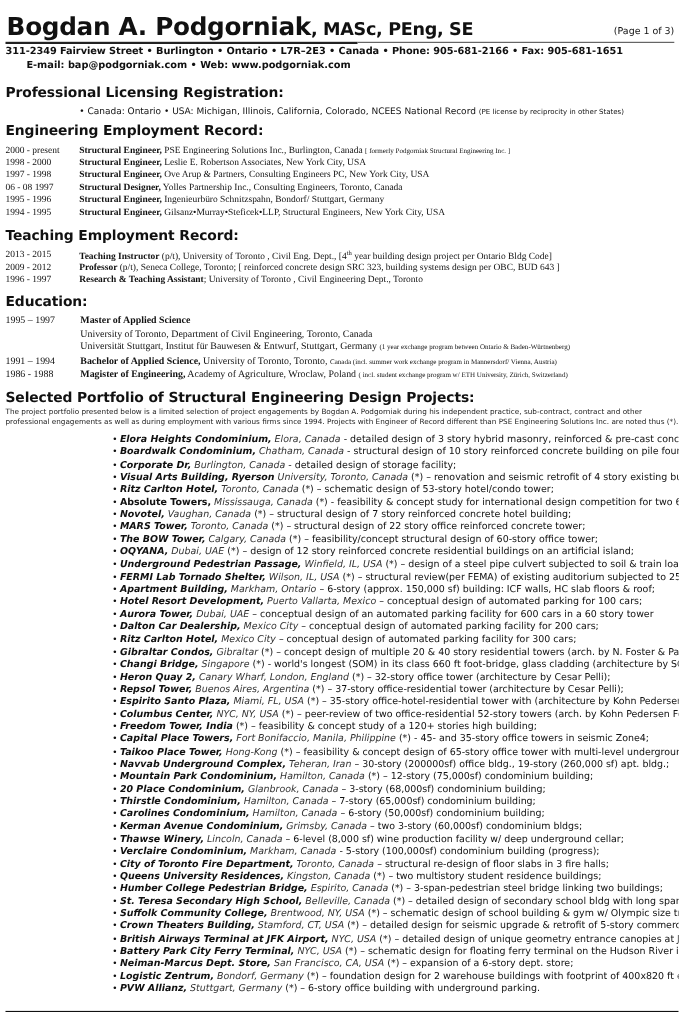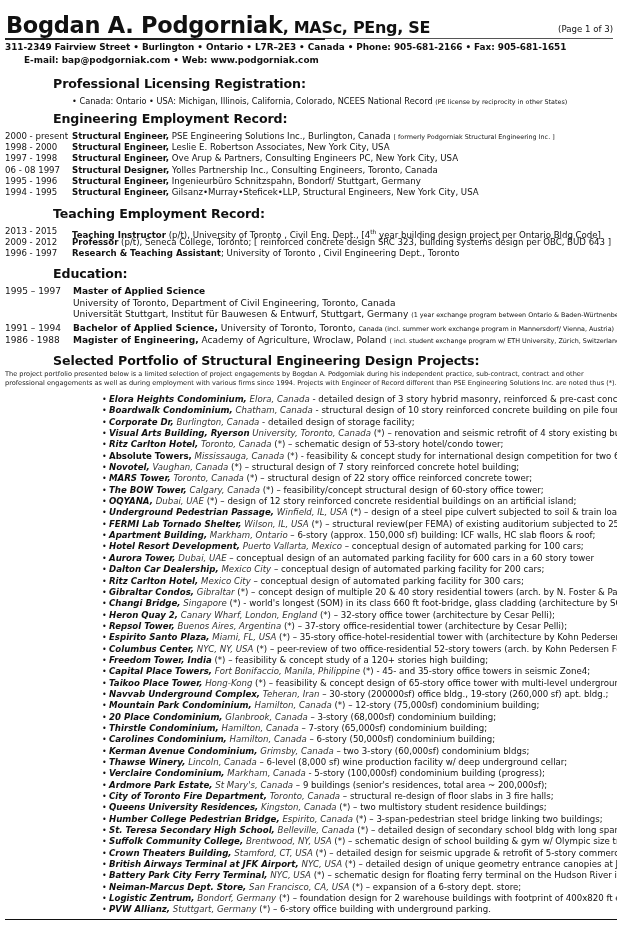--- a/index.html
+++ b/index.html
@@ -12,22 +12,22 @@
   
   .hdr { position: absolute; left: 0; top: 13px; width: 608px; height: 24px; }
   .name { position: absolute; left: 1px; top: 0; font-size: 22.5px; font-weight: bold; letter-spacing: -0.3px; line-height: 24px; white-space: nowrap; }
   .creds { font-size: 16px; font-weight: bold; }
   .pageno { position: absolute; right: 0; top: 11px; font-size: 8.6px; }
   .rule-thick { position: absolute; left: 0; top: 38px; width: 320px; height: 2px; background: #222; }
   .rule-thin { position: absolute; left: 320px; top: 38px; width: 288px; height: 1px; background: #555; }
   .contact1 { position: absolute; left: 0; top: 42px; font-size: 8.9px; font-weight: bold; white-space: nowrap; letter-spacing: -0.05px; }
   .contact2 { position: absolute; left: 0; top: 55px; font-size: 8.9px; font-weight: bold; white-space: nowrap; margin-left: 19px; }
 
-  .sec { position: absolute; left: 0; font-size: 12.6px; font-weight: bold; white-space: nowrap; letter-spacing: -0.1px; margin-left: 48px; }
-  .row { position: absolute; left: 0; white-space: nowrap; font-size: 8.6px; line-height: 11px; }
+  .sec { position: absolute; left: 0; font-size: 12.6px; font-weight: bold; white-space: nowrap; letter-spacing: -0.1px; }
+  .row { position: absolute; left: 0; white-space: nowrap; font-size: 8.6px; line-height: 11px; font-family: Liberation Serif, serif; }
   .date { position: absolute; left: 0; width: 68px; }
   .body { position: absolute; left: 67px; white-space: nowrap; }
   .b { font-weight: bold; }
   .sm { font-size: 6.4px; }
   .lic { position: absolute; left: 67px; top: 96px; font-size: 8.2px; white-space: nowrap; }
 
   .edu-body { position: absolute; left: 68px; white-space: nowrap; }
   .edu-date { position: absolute; left: 0; }
 
   .intro { position: absolute; left: 0; top: 370px; width: 612px; font-size: 6.6px; line-height: 8.7px; color: #222; }
@@ -150,21 +150,20 @@
       <div class="pitem"><span class="bul">•</span><span class="pname">Capital Place Towers,</span><span class="ploc">  Fort Bonifaccio, Manila, Philippine</span><span> (*) -  45- and 35-story office towers in seismic Zone4;</span></div>
       <div class="pitem"><span class="bul">•</span><span class="pname">Taikoo Place Tower,</span><span class="ploc"> Hong-Kong</span><span> (*) – feasibility &amp; concept design of 65-story office tower with multi-level underground parking;</span></div>
       <div class="pitem"><span class="bul">•</span><span class="pname">Navvab Underground Complex,</span><span class="ploc"> Teheran, Iran</span><span> – 30-story (200000sf) office bldg., 19-story (260,000 sf) apt. bldg.;</span></div>
       <div class="pitem"><span class="bul">•</span><span class="pname">Mountain Park Condominium,</span><span class="ploc"> Hamilton, Canada</span><span> (*) – 12-story (75,000sf) condominium building;</span></div>
       <div class="pitem"><span class="bul">•</span><span class="pname">20 Place Condominium,</span><span class="ploc"> Glanbrook, Canada</span><span> – 3-story (68,000sf) condominium building;</span></div>
       <div class="pitem"><span class="bul">•</span><span class="pname">Thirstle Condominium,</span><span class="ploc"> Hamilton, Canada</span><span> – 7-story (65,000sf) condominium building;</span></div>
       <div class="pitem"><span class="bul">•</span><span class="pname">Carolines Condominium,</span><span class="ploc"> Hamilton, Canada</span><span> – 6-story (50,000sf) condominium building;</span></div>
       <div class="pitem"><span class="bul">•</span><span class="pname">Kerman Avenue Condominium,</span><span class="ploc"> Grimsby, Canada</span><span> – two 3-story (60,000sf) condominium bldgs;</span></div>
       <div class="pitem"><span class="bul">•</span><span class="pname">Thawse Winery,</span><span class="ploc"> Lincoln, Canada</span><span> – 6-level (8,000 sf) wine production facility w/ deep underground cellar;</span></div>
       <div class="pitem"><span class="bul">•</span><span class="pname">Verclaire Condominium,</span><span class="ploc"> Markham, Canada</span><span> - 5-story (100,000sf) condominium building (progress);</span></div>
-      <div class="pitem"><span class="bul">•</span><span class="pname">Ardmore Park Estate,</span><span class="ploc"> St Mary's, Canada</span><span> – 9 buildings (senior's residences, total area ~ 200,000sf);</span></div>
       <div class="pitem"><span class="bul">•</span><span class="pname">City of Toronto Fire Department,</span><span class="ploc"> Toronto, Canada</span><span> – structural re-design of floor slabs in 3 fire halls;</span></div>
       <div class="pitem"><span class="bul">•</span><span class="pname">Queens University Residences,</span><span class="ploc"> Kingston, Canada</span><span> (*) – two multistory student residence buildings;</span></div>
       <div class="pitem"><span class="bul">•</span><span class="pname">Humber College Pedestrian Bridge,</span><span class="ploc"> Espirito, Canada</span><span> (*) – 3-span-pedestrian steel bridge linking two buildings;</span></div>
       <div class="pitem"><span class="bul">•</span><span class="pname">St. Teresa Secondary High School,</span><span class="ploc"> Belleville, Canada</span><span> (*) – detailed design of secondary school bldg with long span auditorium;</span></div>
       <div class="pitem"><span class="bul">•</span><span class="pname">Suffolk Community College,</span><span class="ploc"> Brentwood, NY, USA</span><span> (*) – schematic design of school building &amp; gym w/ Olympic size track;</span></div>
       <div class="pitem"><span class="bul">•</span><span class="pname">Crown Theaters Building,</span><span class="ploc"> Stamford, CT, USA</span><span> (*) – detailed design for seismic upgrade &amp; retrofit of 5-story commercial complex;</span></div>
       <div class="pitem"><span class="bul">•</span><span class="pname">British Airways Terminal at JFK Airport,</span><span class="ploc"> NYC, USA</span><span> (*) – detailed design of unique geometry entrance canopies at JFK Terminal;</span></div>
       <div class="pitem"><span class="bul">•</span><span class="pname">Battery Park City Ferry Terminal,</span><span class="ploc"> NYC, USA</span><span> (*)  – schematic design for floating ferry terminal on the Hudson River in NYC;</span></div>
       <div class="pitem"><span class="bul">•</span><span class="pname">Neiman-Marcus Dept. Store,</span><span class="ploc"> San Francisco, CA, USA</span><span> (*) – expansion of a 6-story dept. store;</span></div>
       <div class="pitem"><span class="bul">•</span><span class="pname">Logistic Zentrum,</span><span class="ploc"> Bondorf, Germany</span><span>  (*) – foundation design for 2 warehouse buildings with footprint of 400x820 ft each;</span></div>

